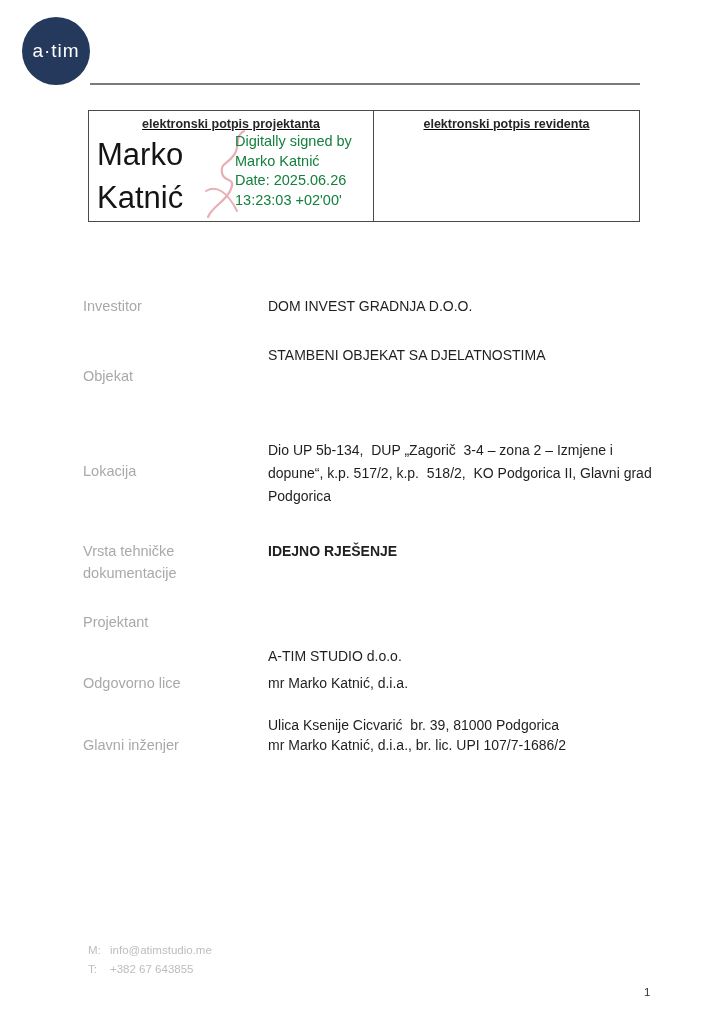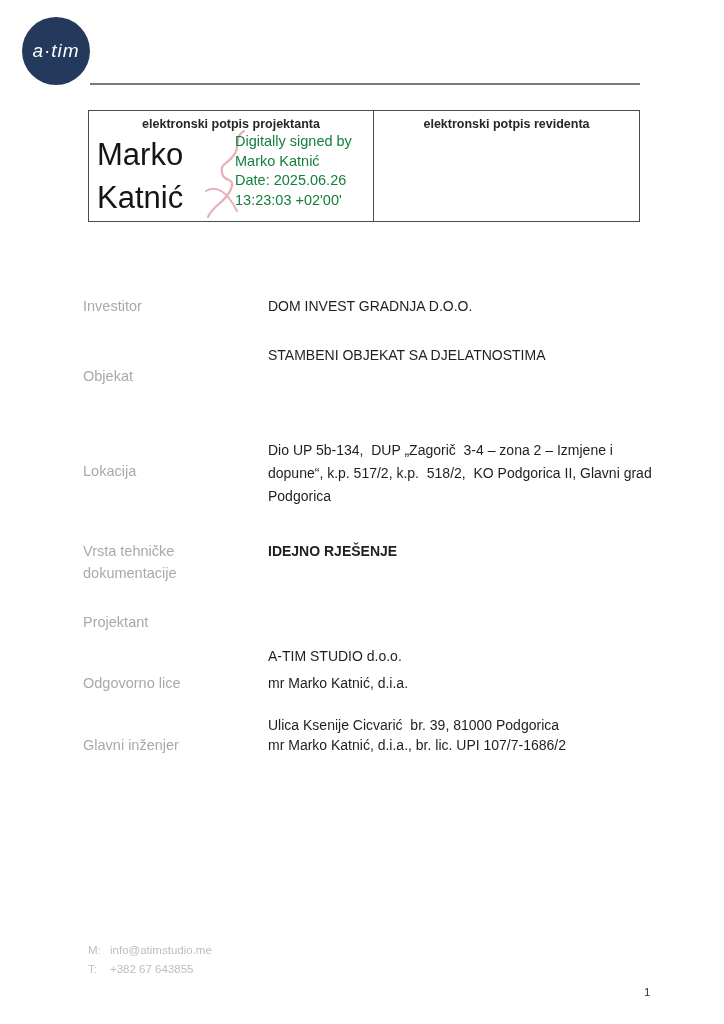--- a/index.html
+++ b/index.html
@@ -27,21 +27,20 @@
     background: #24395b;
     display: flex;
     align-items: center;
     justify-content: center;
   }
   .logo span {
     color: #ffffff;
     font-size: 19px;
     font-weight: 400;
     letter-spacing: 1px;
-    font-style: italic;
   }
 
   
   .top-rule {
     position: absolute;
     left: 90px;
     top: 83px;
     width: 550px;
     height: 0;
     border-top: 2px solid #7a7a7a;
@@ -55,20 +54,21 @@
     width: 552px;
     height: 112px;
     border: 1px solid #4a4a4a;
     display: flex;
     box-sizing: border-box;
   }
   .sig-cell {
     position: relative;
     box-sizing: border-box;
     height: 100%;
+    text-decoration: underline;
   }
   .sig-cell.left {
     width: 285px;
     border-right: 1px solid #4a4a4a;
   }
   .sig-cell.right {
     flex: 1;
   }
   .sig-header {
     margin-top: 6px;

